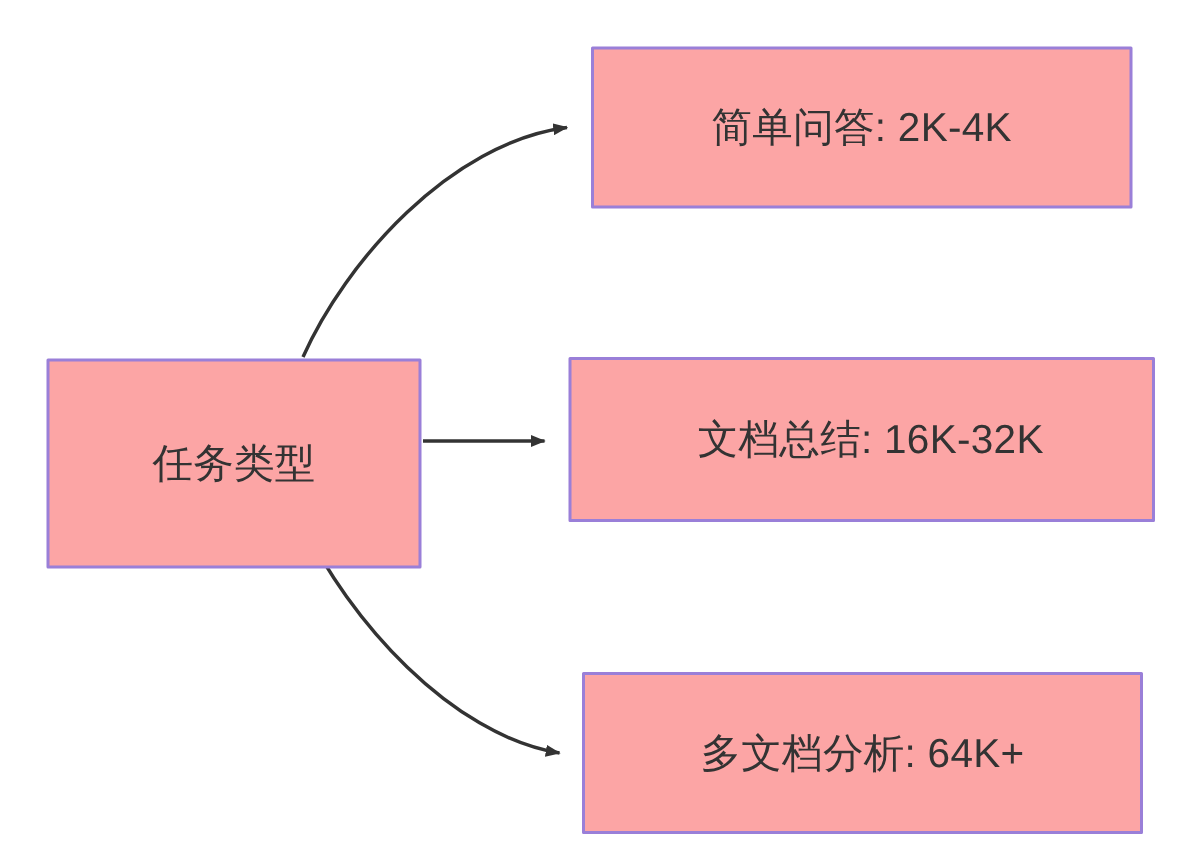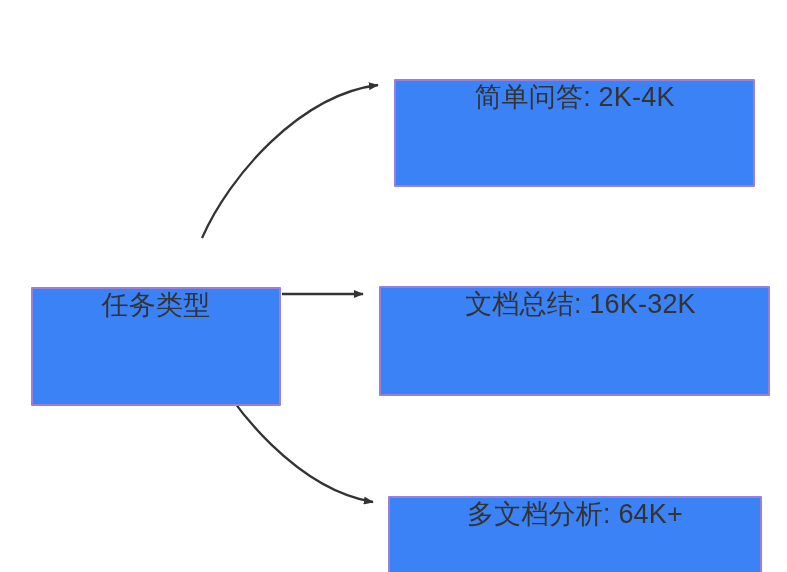--- a/index.html
+++ b/index.html
@@ -28,41 +28,40 @@
     left: 0;
     top: 0;
     width: 787px;
     height: 572px;
     pointer-events: none;
   }
 
   .node {
     position: absolute;
     box-sizing: border-box;
-    background: #3b82f6;
+    background: #fca5a5;
     border: 2px solid #9a7fd8;
     border-radius: 1px;
     display: flex;
-    align-items: flex-start;
+    align-items: center;
     justify-content: center;
     text-align: center;
-    margin-top: 48px;
   }
 
   .node-label {
     color: #333333;
     font-size: 27px;
     line-height: 1.2;
     font-weight: 400;
     letter-spacing: 0.2px;
     white-space: nowrap;
   }
 
   
-  #node-source   { left: 31px;  top: 239px; width: 250px; height: 119px; }
+  #node-source   { left: 31px;  top: 239px; width: 250px; height: 140px; }
   #node-simple   { left: 394px; top: 31px;  width: 361px; height: 108px; }
   #node-doc      { left: 379px; top: 238px; width: 391px; height: 110px; padding-left: 12px; }
   #node-multidoc { left: 388px; top: 448px; width: 374px; height: 108px; }
 </style>
 </head>
 <body>
 
 <div id="diagram-canvas">
 
   <svg class="edge-layer" viewBox="0 0 787 572" width="787" height="572">

